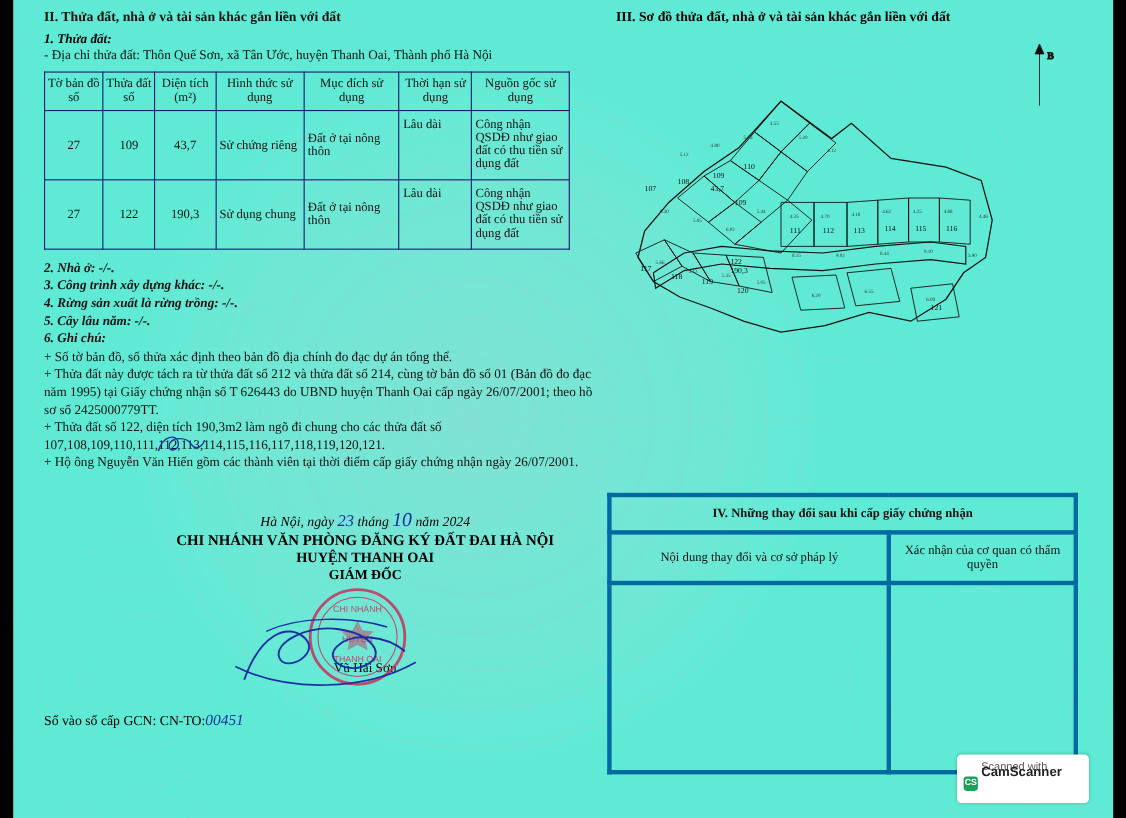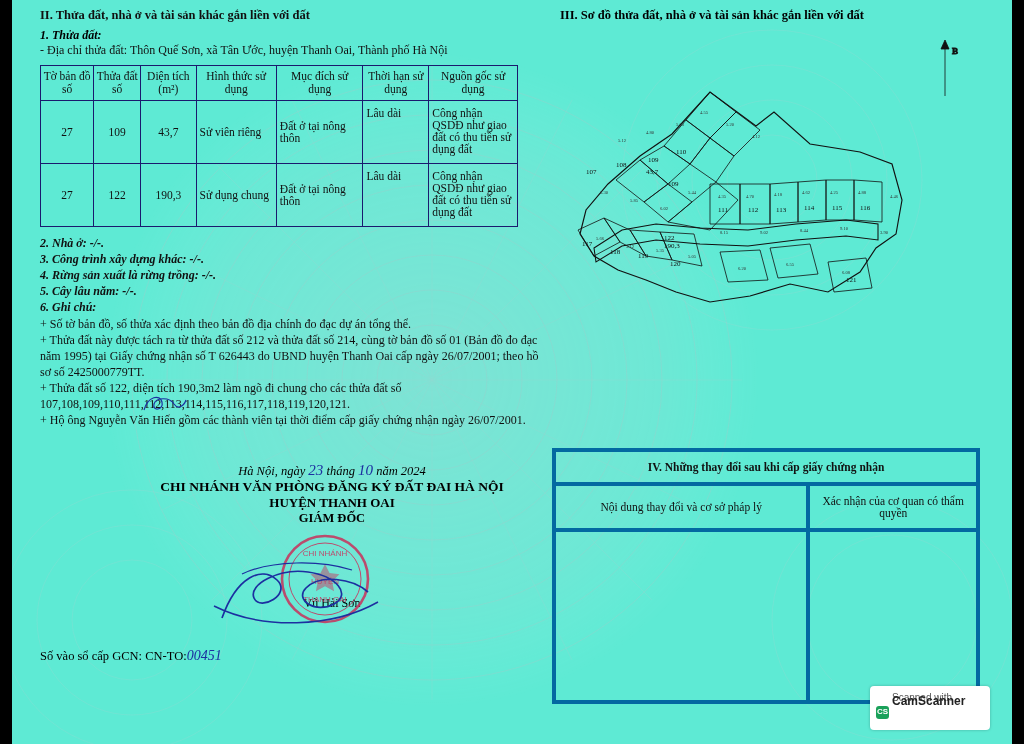--- a/index.html
+++ b/index.html
@@ -136,21 +136,21 @@
         <th style="width:48px;margin-left:36px;">Diện tích (m²)</th>
         <th style="width:72px;">Hình thức sử dụng</th>
         <th style="width:78px;">Mục đích sử dụng</th>
         <th style="width:58px;">Thời hạn sử dụng</th>
         <th style="width:80px;">Nguồn gốc sử dụng</th>
       </tr>
       <tr>
         <td class="c rowcell">27</td>
         <td class="c">109</td>
         <td class="c">43,7</td>
-        <td>Sử viên riêng</td>
+        <td>Sử chứng riêng</td>
         <td>Đất ở tại nông thôn</td>
         <td style="vertical-align:top;padding-top:6px;">Lâu dài</td>
         <td style="vertical-align:top;padding-top:6px;">Công nhận QSDĐ như giao đất có thu tiền sử dụng đất</td>
       </tr>
       <tr>
         <td class="c rowcell">27</td>
         <td class="c">122</td>
         <td class="c">190,3</td>
         <td>Sử dụng chung</td>
         <td>Đất ở tại nông thôn</td>
@@ -175,21 +175,21 @@
 
   <svg style="position:absolute;left:128px;top:392px;" width="50" height="24">
     <path d="M4,18 C8,4 20,2 22,10 C24,18 12,20 14,12 C16,5 30,5 34,12 C38,18 44,14 46,8" stroke="#1c2fa0" stroke-width="1.2" fill="none"></path>
   </svg>
 
   <div class="sign-block">
     <div class="l1">
       <span>Hà Nội, ngày</span>
       <span class="ink" style="font-size:15px;">23</span>
       <span>tháng</span>
-      <span class="ink" style="font-size:15px;margin-top:32px;">10</span>
+      <span class="ink" style="font-size:18px;margin-top:32px;">10</span>
       <span>năm 2024</span>
     </div>
     <div class="l2">CHI NHÁNH VĂN PHÒNG ĐĂNG KÝ ĐẤT ĐAI HÀ NỘI</div>
     <div class="l3">HUYỆN THANH OAI</div>
     <div class="l4">GIÁM ĐỐC</div>
     <div class="sign-name">Vũ Hải Sơn</div>
   </div>
 
   <svg style="position:absolute;left:258px;top:524px;" width="110" height="110">
     <g opacity=".85">

